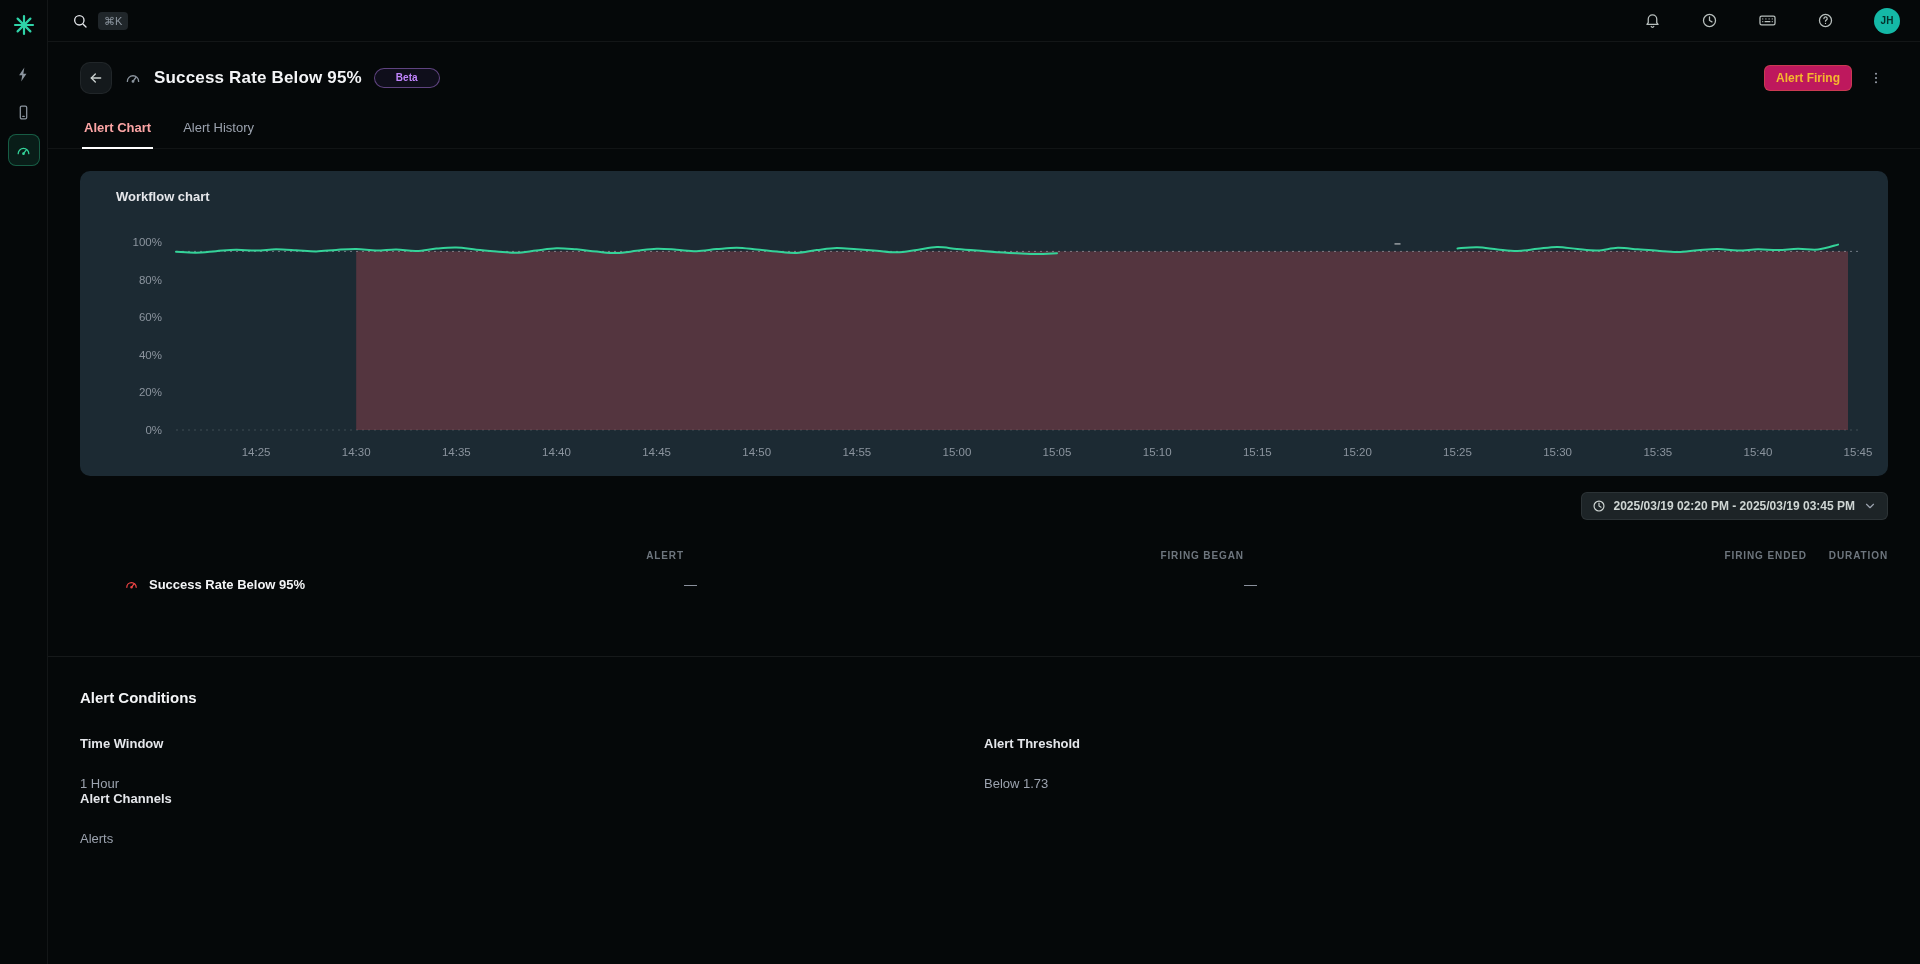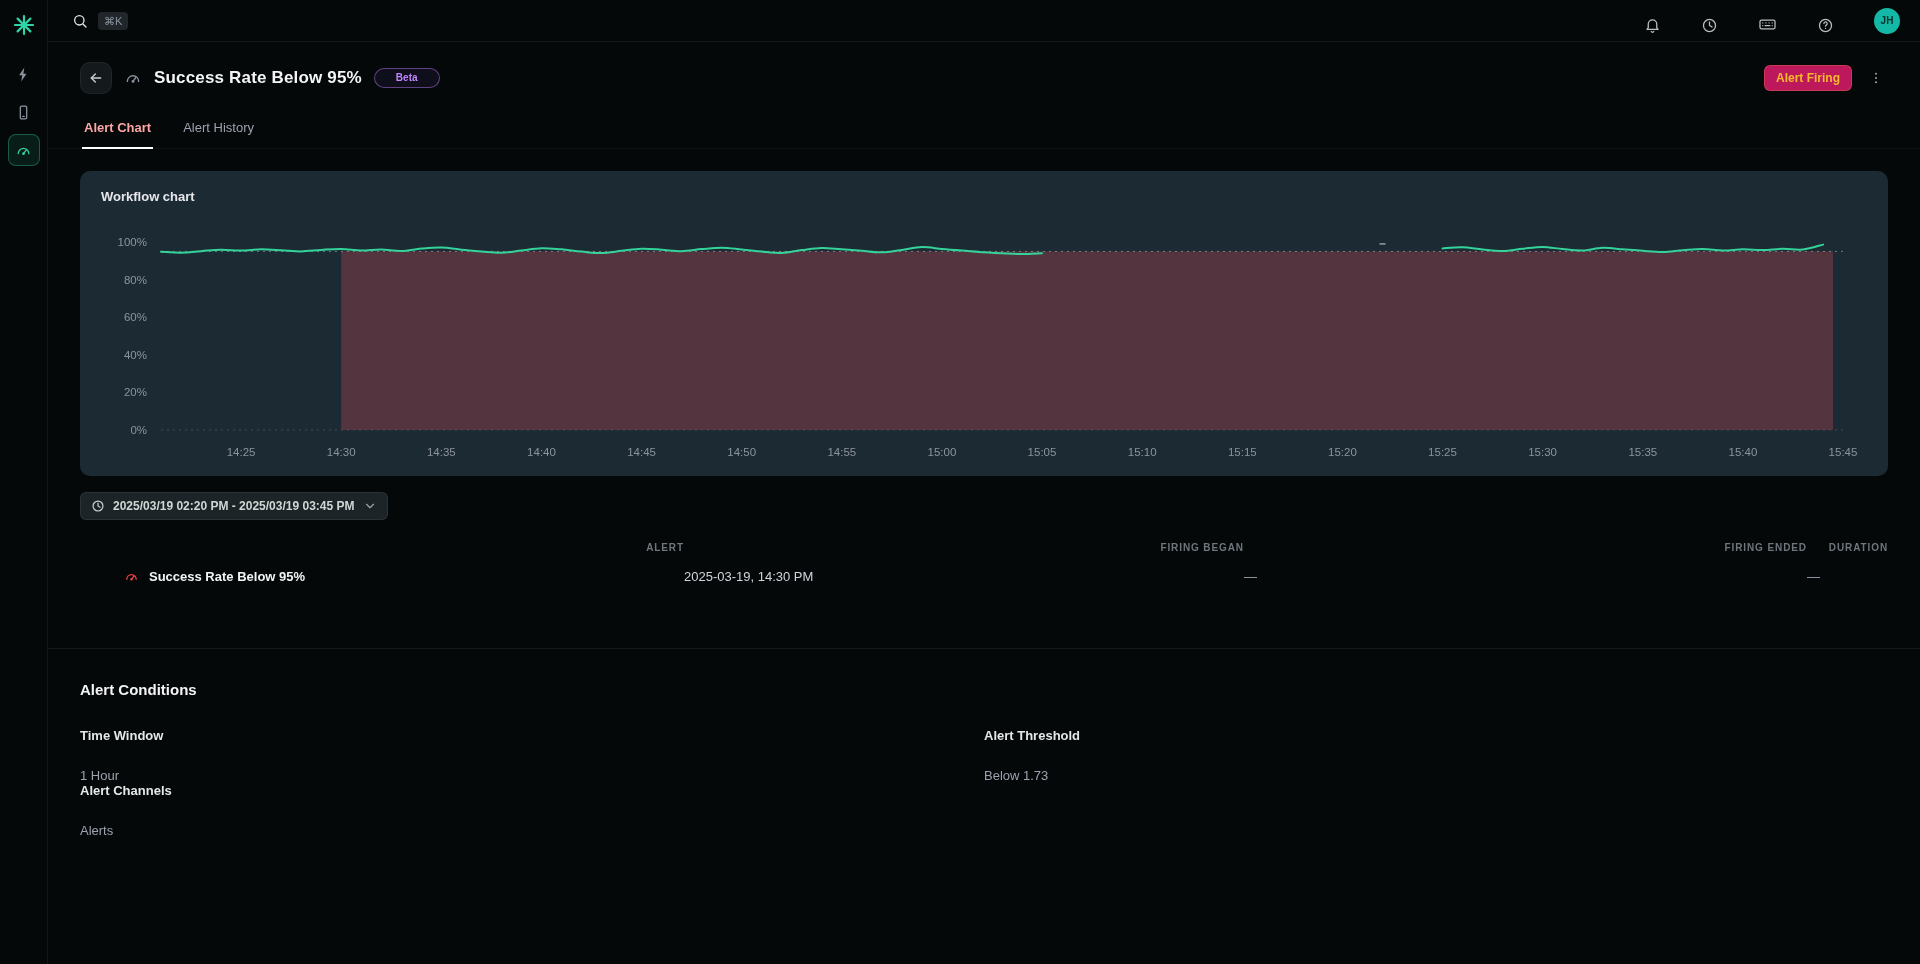--- a/index.html
+++ b/index.html
@@ -28,21 +28,21 @@
   }
   
   .main{flex:1;display:flex;flex-direction:column;min-width:0;}
   .topbar{
     height:42px;flex-shrink:0;box-sizing:border-box;
     border-bottom:1px solid rgba(255,255,255,0.06);
     display:flex;align-items:center;padding:0 20px 0 24px;
   }
   .search{display:flex;align-items:center;gap:10px;background:none;border:none;color:#e5e7eb;cursor:pointer;padding:0;}
   .kbd{background:#20262a;color:#8b949e;font-size:11px;padding:2px 6px;border-radius:4px;line-height:14px;}
-  .topbar-right{margin-left:auto;display:flex;align-items:flex-end;gap:40px;}
+  .topbar-right{margin-left:auto;display:flex;align-items:center;gap:40px;}
   .icon-btn{background:none;border:none;color:#b8bfbd;padding:0;cursor:pointer;display:flex;align-items:center;}
   .avatar{
     width:26px;height:26px;border-radius:50%;background:#14b8a6;color:#04312b;
     font-size:10px;font-weight:700;display:flex;align-items:center;justify-content:center;cursor:pointer;
   }
   
   .page-header{display:flex;align-items:center;gap:12px;padding:20px 32px 0;}
   .back{
     width:32px;height:32px;border-radius:10px;background:#14191c;
     border:1px solid rgba(255,255,255,0.06);color:#cbd2d0;
@@ -64,27 +64,27 @@
   
   .tabs{display:flex;gap:28px;padding:0 34px;margin-top:26px;border-bottom:1px solid rgba(255,255,255,0.05);}
   .tab{
     background:none;border:none;color:#9ca3af;font-size:13px;font-family:inherit;
     padding:0 2px 12px;cursor:pointer;border-bottom:2px solid transparent;margin-bottom:-1px;
   }
   .tab.active{color:#fca5a5;font-weight:700;border-bottom-color:#ffffff;}
   
   .card{
     margin:22px 32px 0;background:#1c2a33;border-radius:10px;
-    padding:18px 21px 8px;box-sizing:border-box;
+    padding:18px 36px 8px;box-sizing:border-box;
   }
   .card-title{font-size:13px;font-weight:700;color:#e5e7eb;margin-bottom:12px;}
   #chart-svg{display:block;}
   #chart-svg text{fill:#8b949e;font-size:11.5px;font-family:"Liberation Sans",sans-serif;}
   
-  .range-row{display:flex;justify-content:flex-start;margin:16px 32px 4px;}
+  .range-row{display:flex;justify-content:flex-end;margin:16px 32px 12px;}
   .range{
     display:flex;align-items:center;gap:8px;background:#1d2427;
     border:1px solid rgba(255,255,255,0.07);color:#cfd6d4;font-size:12px;font-weight:600;
     font-family:inherit;padding:6px 10px;border-radius:6px;cursor:pointer;
   }
   .range .chev{color:#9ca3af;display:flex;}
   
   .table{margin:18px 32px 0;}
   .thead,.trow{
     display:grid;grid-template-columns:560px 560px 563px 1fr;
@@ -272,21 +272,20 @@
         <div class="alert-cell">
           <span class="alert-ic">
             <svg width="15" height="15" viewBox="0 0 24 24" fill="none" stroke="currentColor" stroke-width="2" stroke-linecap="round">
               <path d="M4.5 16.5a7.5 7.5 0 0 1 15 0"></path>
                 <path d="M12 16.5 16 11"></path>
                 <circle cx="12" cy="16.5" r="1" fill="currentColor"></circle>
             </svg>
           </span>
           <span>Success Rate Below 95%</span>
         </div>
-        <span class="val">2025-03-19, 14:30 PM</span>
         <span class="dash">—</span>
         <span class="dash">—</span>
       </div>
     </section>
 
     <section class="conditions">
       <h2>Alert Conditions</h2>
       <div class="cond-grid">
         <div class="cond">
           <div class="cond-label">Time Window</div>

